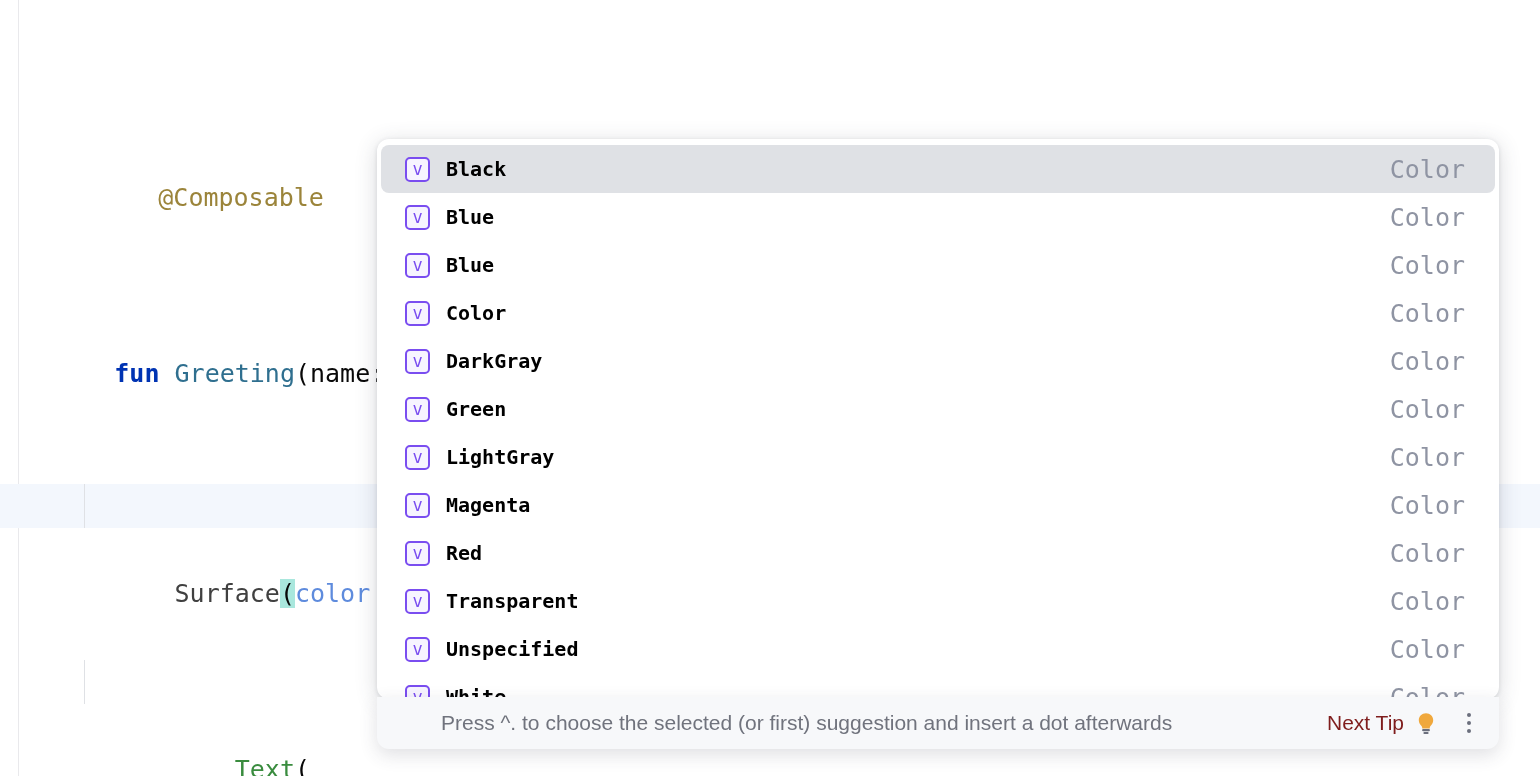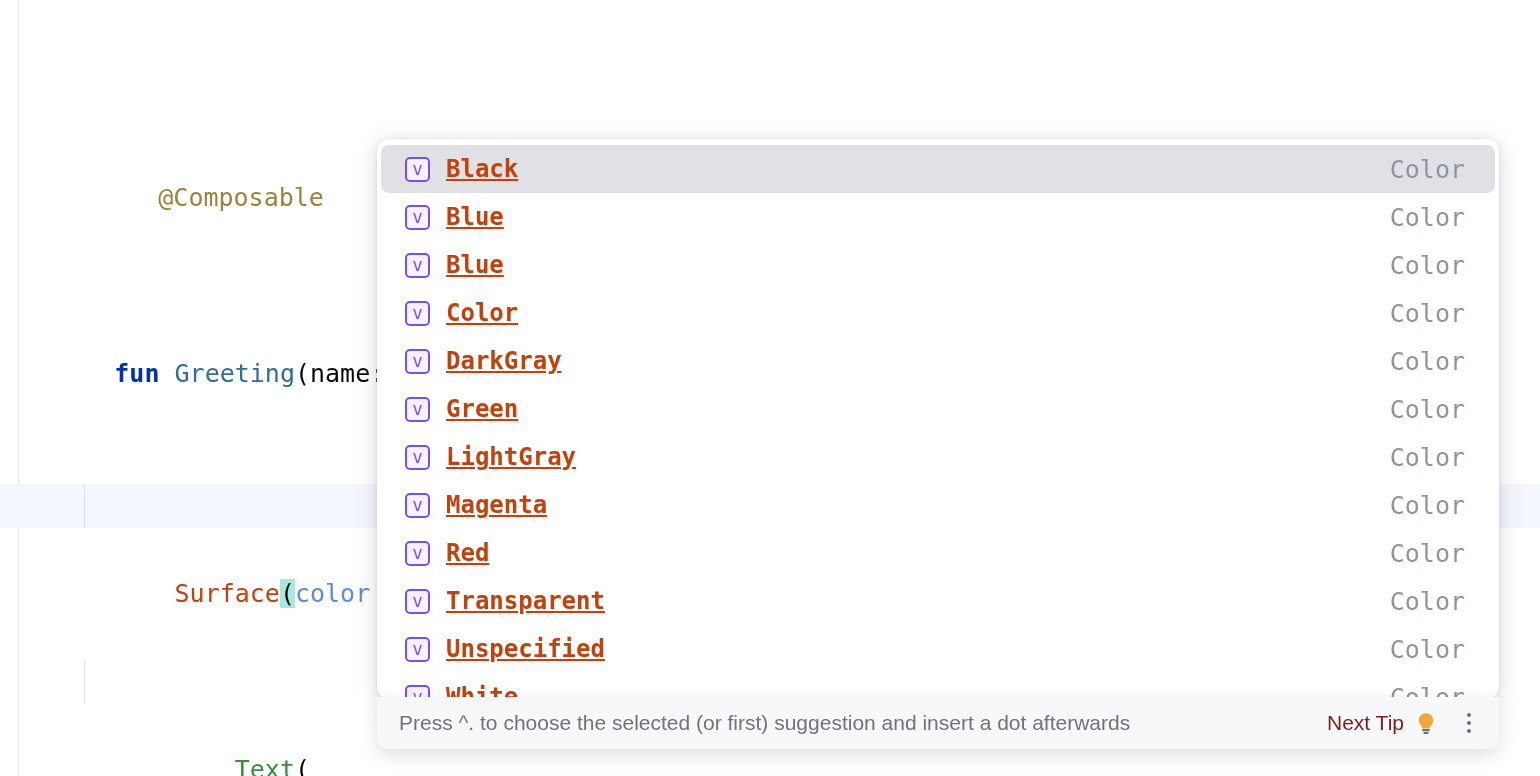--- a/index.html
+++ b/index.html
@@ -54,21 +54,21 @@
     top: 0;
     width: 1px;
     height: 44px;
     background: #dfe1e5;
   }
   .ig1 { left: 84px; }
 
   .tok-ann      { color: #9b843a; margin-left: 44px; }
   .tok-kw       { color: #0033b3; font-weight: bold; }
   .tok-fnname   { color: #2f6f8f; }
-  .tok-fn       { color: #c2410c; }
+  .tok-fn       { color: #404040; }
   .tok-fn2      { color: #3a8c3f; }
   .tok-param    { color: #5e8bdd; }
   .tok-plain    { color: #080808; }
   .tok-brace-hl {
     background: #a9e7dd;
   }
   .tok-err {
     text-decoration: underline wavy #ef3b3b;
     text-decoration-skip-ink: none;
     text-underline-offset: 4px;
@@ -123,25 +123,24 @@
     color: #7a4df0;
     font-family: "DejaVu Sans Mono", "Liberation Mono", monospace;
     font-size: 17px;
     line-height: 21px;
     text-align: center;
     box-sizing: border-box;
     margin-right: 16px;
   }
   .c-label {
     font-family: "DejaVu Sans Mono", "Liberation Mono", monospace;
-    font-size: 24px;
+    font-size: 20px;
     font-weight: bold;
-    color: #c2410c;
+    color: #000000;
     letter-spacing: 0px;
-    text-decoration: underline;
   }
   .c-type {
     margin-left: auto;
     margin-right: 30px;
     font-family: "DejaVu Sans Mono", "Liberation Mono", monospace;
     font-size: 25px;
     color: #8f94a3;
   }
 
   
@@ -157,20 +156,21 @@
     display: flex;
     align-items: center;
     box-sizing: border-box;
     padding: 0 20px 0 22px;
   }
   #hint-text {
     font-family: "Liberation Sans", sans-serif;
     font-size: 21px;
     color: #70737d;
     white-space: nowrap;
+    margin-left: 42px;
   }
   #next-tip-link {
     margin-left: auto;
     font-family: "Liberation Sans", sans-serif;
     font-size: 21px;
     color: #7f1d1d;
     cursor: pointer;
   }
   #bulb-icon {
     margin-left: 9px;

